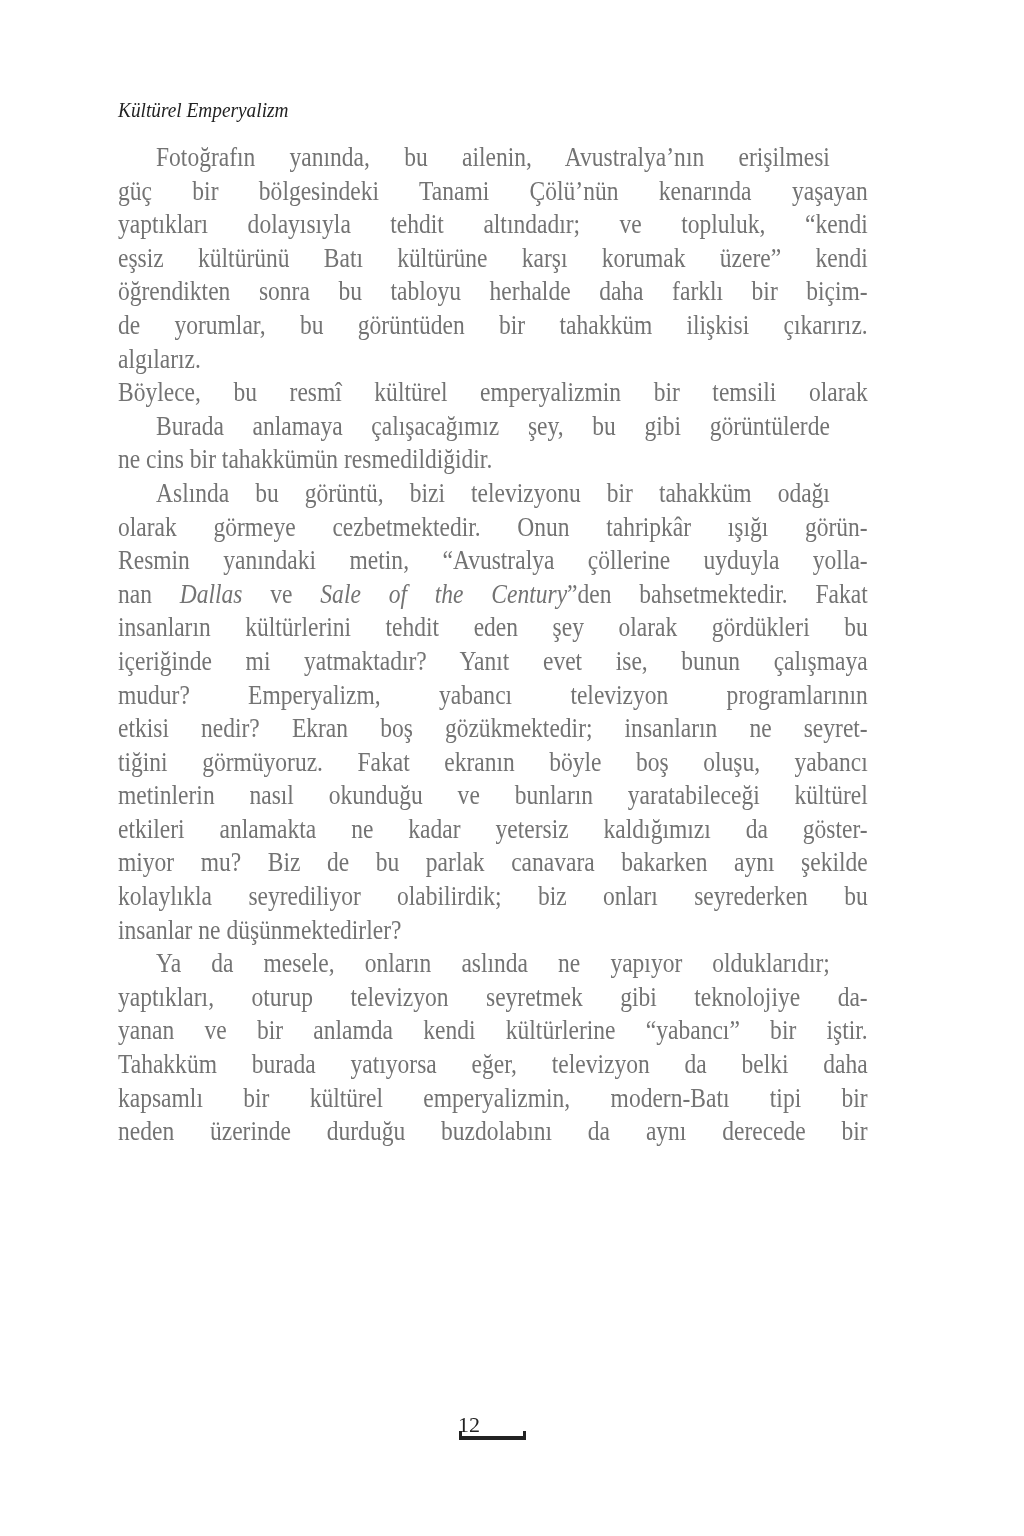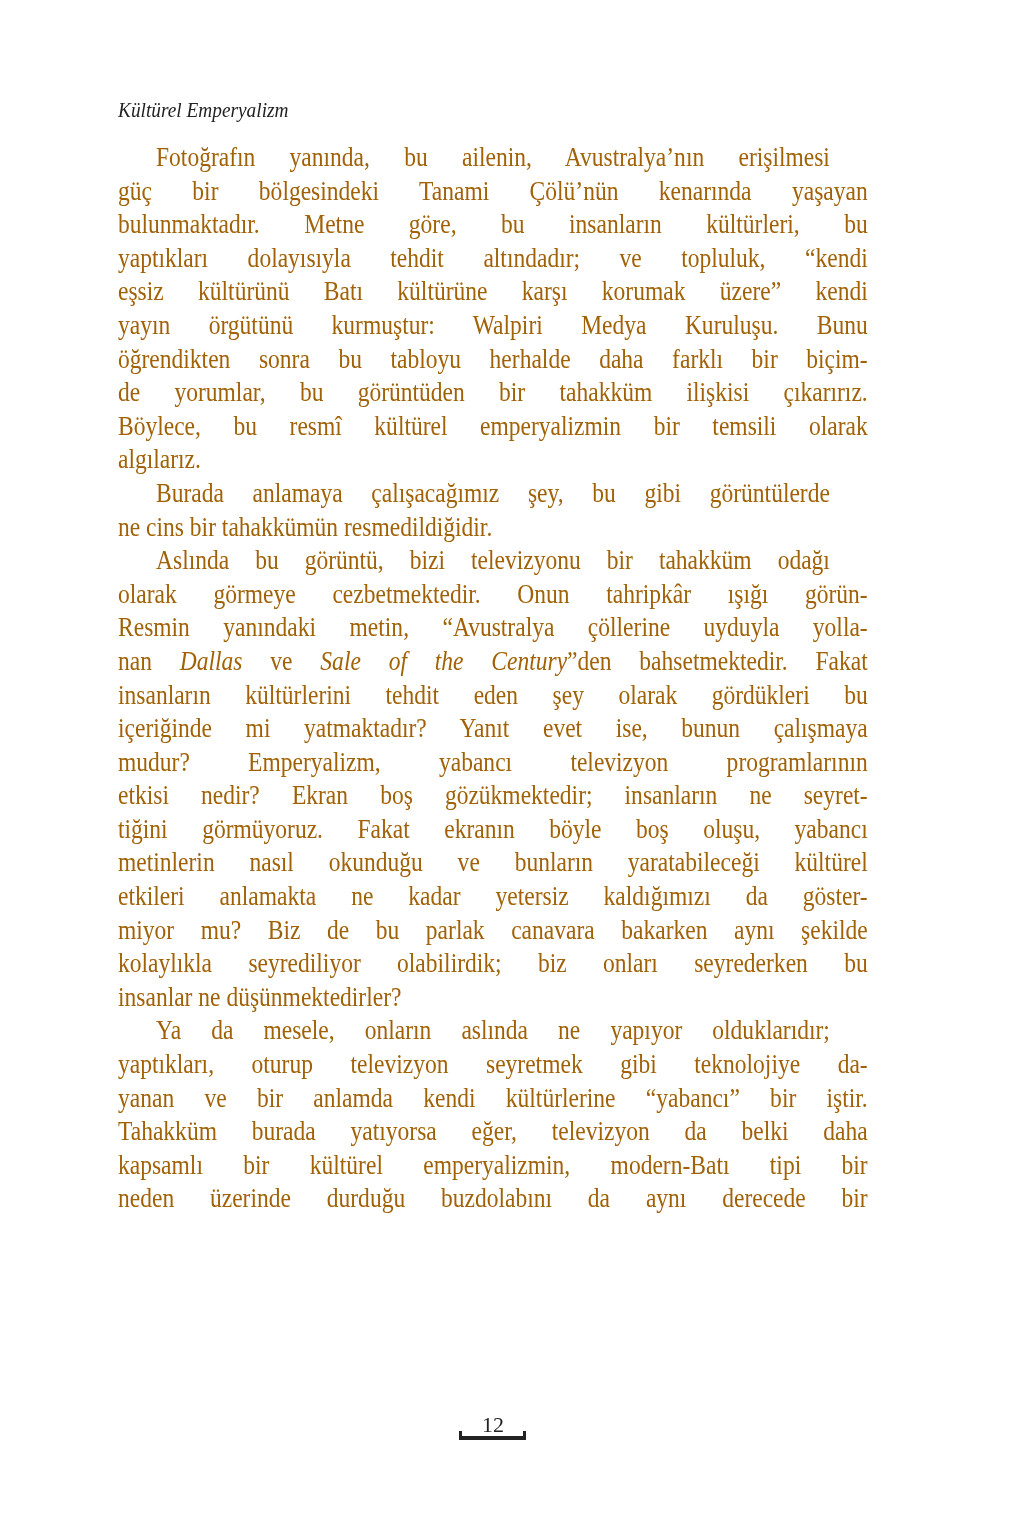--- a/index.html
+++ b/index.html
@@ -7,34 +7,34 @@
   .page { position: absolute; left: 0; top: 0; width: 1024px; height: 1536px; background: #fff; text-decoration: underline; }
   .running-head {
     position: absolute; left: 118px; top: 98px;
     font-family: "Liberation Serif", "DejaVu Serif", serif;
     font-style: italic; font-size: 21px; color: #222;
     transform: scaleX(0.92); transform-origin: left;
   }
   .body-text {
     position: absolute; left: 118px; top: 140px; width: 750px;
     font-family: "Liberation Serif", "DejaVu Serif", serif;
-    font-size: 28px; color: #a16207;
+    font-size: 28px; color: #737373;
   }
   .line {
     display: block; height: 33.6px; line-height: 33.6px;
     white-space: nowrap; text-align: justify; text-align-last: justify;
     overflow: visible;
   }
   .line.indent { padding-left: 38px; }
   .line.last { text-align-last: left; }
   .line .inner { display: block; transform: scaleX(0.84); transform-origin: left; width: 119%; text-align: justify; text-align-last: justify; }
   .line.indent .inner { width: calc(119% - 45px); }
   .line.last .inner { text-align-last: left; }
   .folio {
-    position: absolute; left: 458px; top: 1412px; width: 70px; text-align: center;
+    position: absolute; left: 458px; top: 1412px; width: 70px; text-align: left;
     font-family: "Liberation Serif", "DejaVu Serif", serif; font-size: 22px; color: #222;
   }
   .folio-bar {
     position: absolute; left: 459px; top: 1436px; width: 67px; height: 4px; background: #222;
   }
   .folio-bar::before, .folio-bar::after {
     content: ""; position: absolute; top: -5px; width: 3px; height: 9px; background: #222;
   }
   .folio-bar::before { left: 0; }
   .folio-bar::after { right: 0; }
@@ -46,42 +46,36 @@
 <div class="page">
   <div class="running-head">Kültürel Emperyalizm</div>
   <div class="body-text" id="body-text">
       <div class="line indent">
         <span class="inner">Fotoğrafın yanında, bu ailenin, Avustralya’nın erişilmesi</span>
       </div>
       <div class="line">
         <span class="inner">güç bir bölgesindeki Tanami Çölü’nün kenarında yaşayan</span>
       </div>
       <div class="line">
-        <span class="inner">bulunmaktadır. Metne göre, bu insanların kültürleri, bu</span>
-      </div>
-      <div class="line">
         <span class="inner">yaptıkları dolayısıyla tehdit altındadır; ve topluluk, “kendi</span>
       </div>
       <div class="line">
         <span class="inner">eşsiz kültürünü Batı kültürüne karşı korumak üzere” kendi</span>
-      </div>
-      <div class="line">
-        <span class="inner">yayın örgütünü kurmuştur: Walpiri Medya Kuruluşu. Bunu</span>
       </div>
       <div class="line">
         <span class="inner">öğrendikten sonra bu tabloyu herhalde daha farklı bir biçim-</span>
       </div>
       <div class="line">
         <span class="inner">de yorumlar, bu görüntüden bir tahakküm ilişkisi çıkarırız.</span>
       </div>
+      <div class="line last">
+        <span class="inner">algılarız.</span>
+      </div>
       <div class="line">
         <span class="inner">Böylece, bu resmî kültürel emperyalizmin bir temsili olarak</span>
-      </div>
-      <div class="line last">
-        <span class="inner">algılarız.</span>
       </div>
       <div class="line indent">
         <span class="inner">Burada anlamaya çalışacağımız şey, bu gibi görüntülerde</span>
       </div>
       <div class="line last">
         <span class="inner">ne cins bir tahakkümün resmedildiğidir.</span>
       </div>
       <div class="line indent">
         <span class="inner">Aslında bu görüntü, bizi televizyonu bir tahakküm odağı</span>
       </div>

